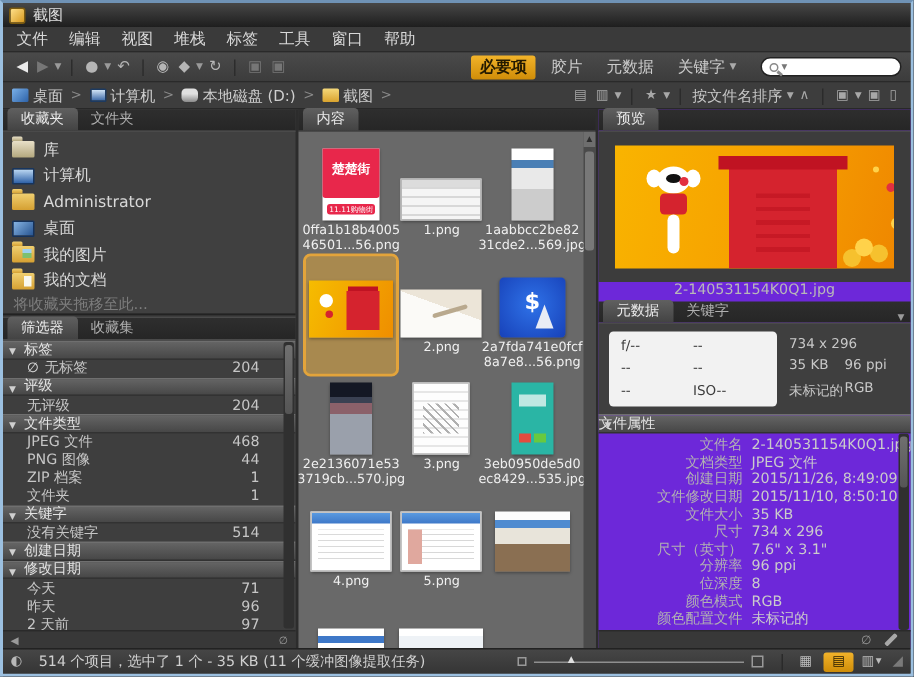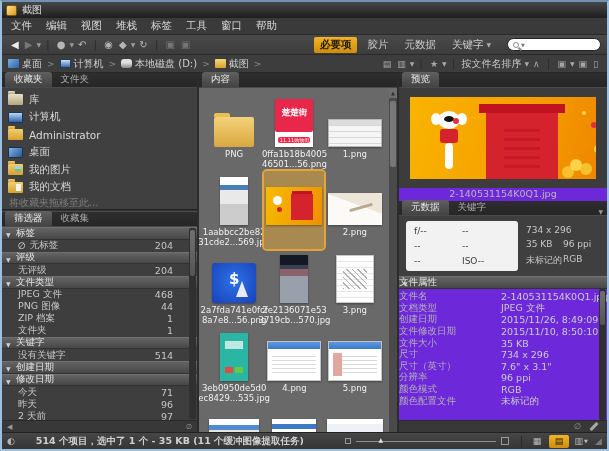--- a/index.html
+++ b/index.html
@@ -140,31 +140,31 @@
   .preview-name{height:13px;flex:none;text-align:center;font-size:9.5px;color:#b8b8b8;}
   .meta-menu{margin-left:auto;margin-right:4px;font-size:6px;color:#9a9a9a;}
   .placard{flex:none;display:flex;gap:8px;padding:5px 7px;background:#3f3f3f;}
   .placard-left{width:112px;height:50px;background:#f2f2f2;border-radius:3px;display:grid;grid-template-columns:1fr 1fr;align-items:center;padding:3px 8px;font-size:9px;color:#3c3c3c;}
   .placard-right{flex:1;display:grid;grid-template-columns:1fr 1fr;align-content:space-around;font-size:9px;color:#c8c8c8;padding:2px 0;}
   .pr-dim{grid-column:1/3;}
   .props-hdr{height:13px;flex:none;display:flex;align-items:center;background:linear-gradient(#646464,#474747);border-top:1px solid #6f6f6f;border-bottom:1px solid #323232;font-size:9.5px;color:#e4e4e4;padding-left:0;position:relative;}
   .props-hdr .row-arrow{display:block;position:absolute;left:4px;top:3px;font-size:6px;color:#cfcfcf;}
   .props{flex:1;min-height:0;overflow:hidden;position:relative;padding-top:2px;}
   .prow{height:11.6px;display:flex;align-items:center;white-space:nowrap;}
-  .plabel{width:96px;font-size:9.5px;color:#b2b2b2;flex:none;}
+  .plabel{width:96px;text-align:right;font-size:9.5px;color:#b2b2b2;flex:none;}
   .pvalue{margin-left:6px;font-size:9.5px;color:#cbcbcb;}
   .rscroll{position:absolute;right:1px;top:0;bottom:0;width:7px;background:#303030;border-radius:2px;}
   .rscroll .thumb-sb{position:absolute;top:2px;left:1px;right:1px;height:34px;background:linear-gradient(#707070,#555);border-radius:2px;}
   .meta-foot{height:12px;flex:none;background:#383838;border-top:1px solid #2a2a2a;display:flex;align-items:center;justify-content:flex-end;gap:8px;padding:0 8px;}
   .mf-ic{font-size:8px;color:#9a9a9a;}
   .pencil{width:10px;height:3px;background:#a8a8a8;border-radius:1px;transform:rotate(-45deg);}
   
   .statusbar{height:17px;flex:none;display:flex;align-items:center;background:linear-gradient(#464646,#353535);border-top:1px solid #222;padding:0 5px;}
   .sb-ic{font-size:9px;color:#b8b8b8;flex:none;}
-  .sb-text{font-size:9.5px;color:#d0d0d0;margin-left:21px;white-space:nowrap;font-weight:bold;}
+  .sb-text{font-size:9.5px;color:#d0d0d0;margin-left:11px;white-space:nowrap;}
   .slider{display:flex;align-items:center;margin:0 8px;}
   .slider .endbox{width:6px;height:6px;border:1px solid #999;}
   .slider .endbox.big{width:8px;height:8px;}
   .track{width:140px;height:1px;background:#8f8f8f;margin:0 5px;position:relative;}
   .slider-thumb{position:absolute;left:16%;top:-5px;font-size:6px;color:#e0e0e0;}
   .vbtn{width:20px;height:13px;display:flex;align-items:center;justify-content:center;gap:1px;margin:0 1px;border-radius:2px;color:#bcbcbc;font-size:9px;}
   .vbtn.active{background:linear-gradient(#f2b32a,#cf8d08);color:#241a00;}
   .vdd{display:none;font-size:5px;}
   .vbtn.dd .vdd{display:inline;}
   .grip{font-size:9px;color:#7a7a7a;margin-left:3px;}
@@ -430,32 +430,20 @@
       </div>
     </div>
 
     <div class="center">
       <div class="panel-tabs">
         <span class="ptab active">内容</span>
       </div>
       <div class="content-body">
         <div class="grid">
 
-        <div class="cell th-folder">
-              <div class="thumbwrap">
-                <div class="thumb">
-                  
-                  
-                </div>
-              </div>
-              <div class="lab">
-                <span>PNG</span>
-
-              </div>
-            </div>
             <div class="cell th-chuchujie">
               <div class="thumbwrap">
                 <div class="thumb">
                   <span class="tt1">楚楚街</span>
                   <span class="tt2">11.11购物街</span>
                 </div>
               </div>
               <div class="lab">
                 <span>0ffa1b18b4005</span>
                 <span>46501...56.png</span>
@@ -692,20 +680,24 @@
               <span class="plabel">尺寸</span>
               <span class="pvalue">734 x 296</span>
             </div>
             <div class="prow">
               <span class="plabel">尺寸（英寸）</span>
               <span class="pvalue">7.6" x 3.1"</span>
             </div>
             <div class="prow">
               <span class="plabel">分辨率</span>
               <span class="pvalue">96 ppi</span>
+            </div>
+            <div class="prow">
+              <span class="plabel">位深度</span>
+              <span class="pvalue">8</span>
             </div>
             <div class="prow">
               <span class="plabel">颜色模式</span>
               <span class="pvalue">RGB</span>
             </div>
             <div class="prow">
               <span class="plabel">颜色配置文件</span>
               <span class="pvalue">未标记的</span>
             </div>
           </div>

